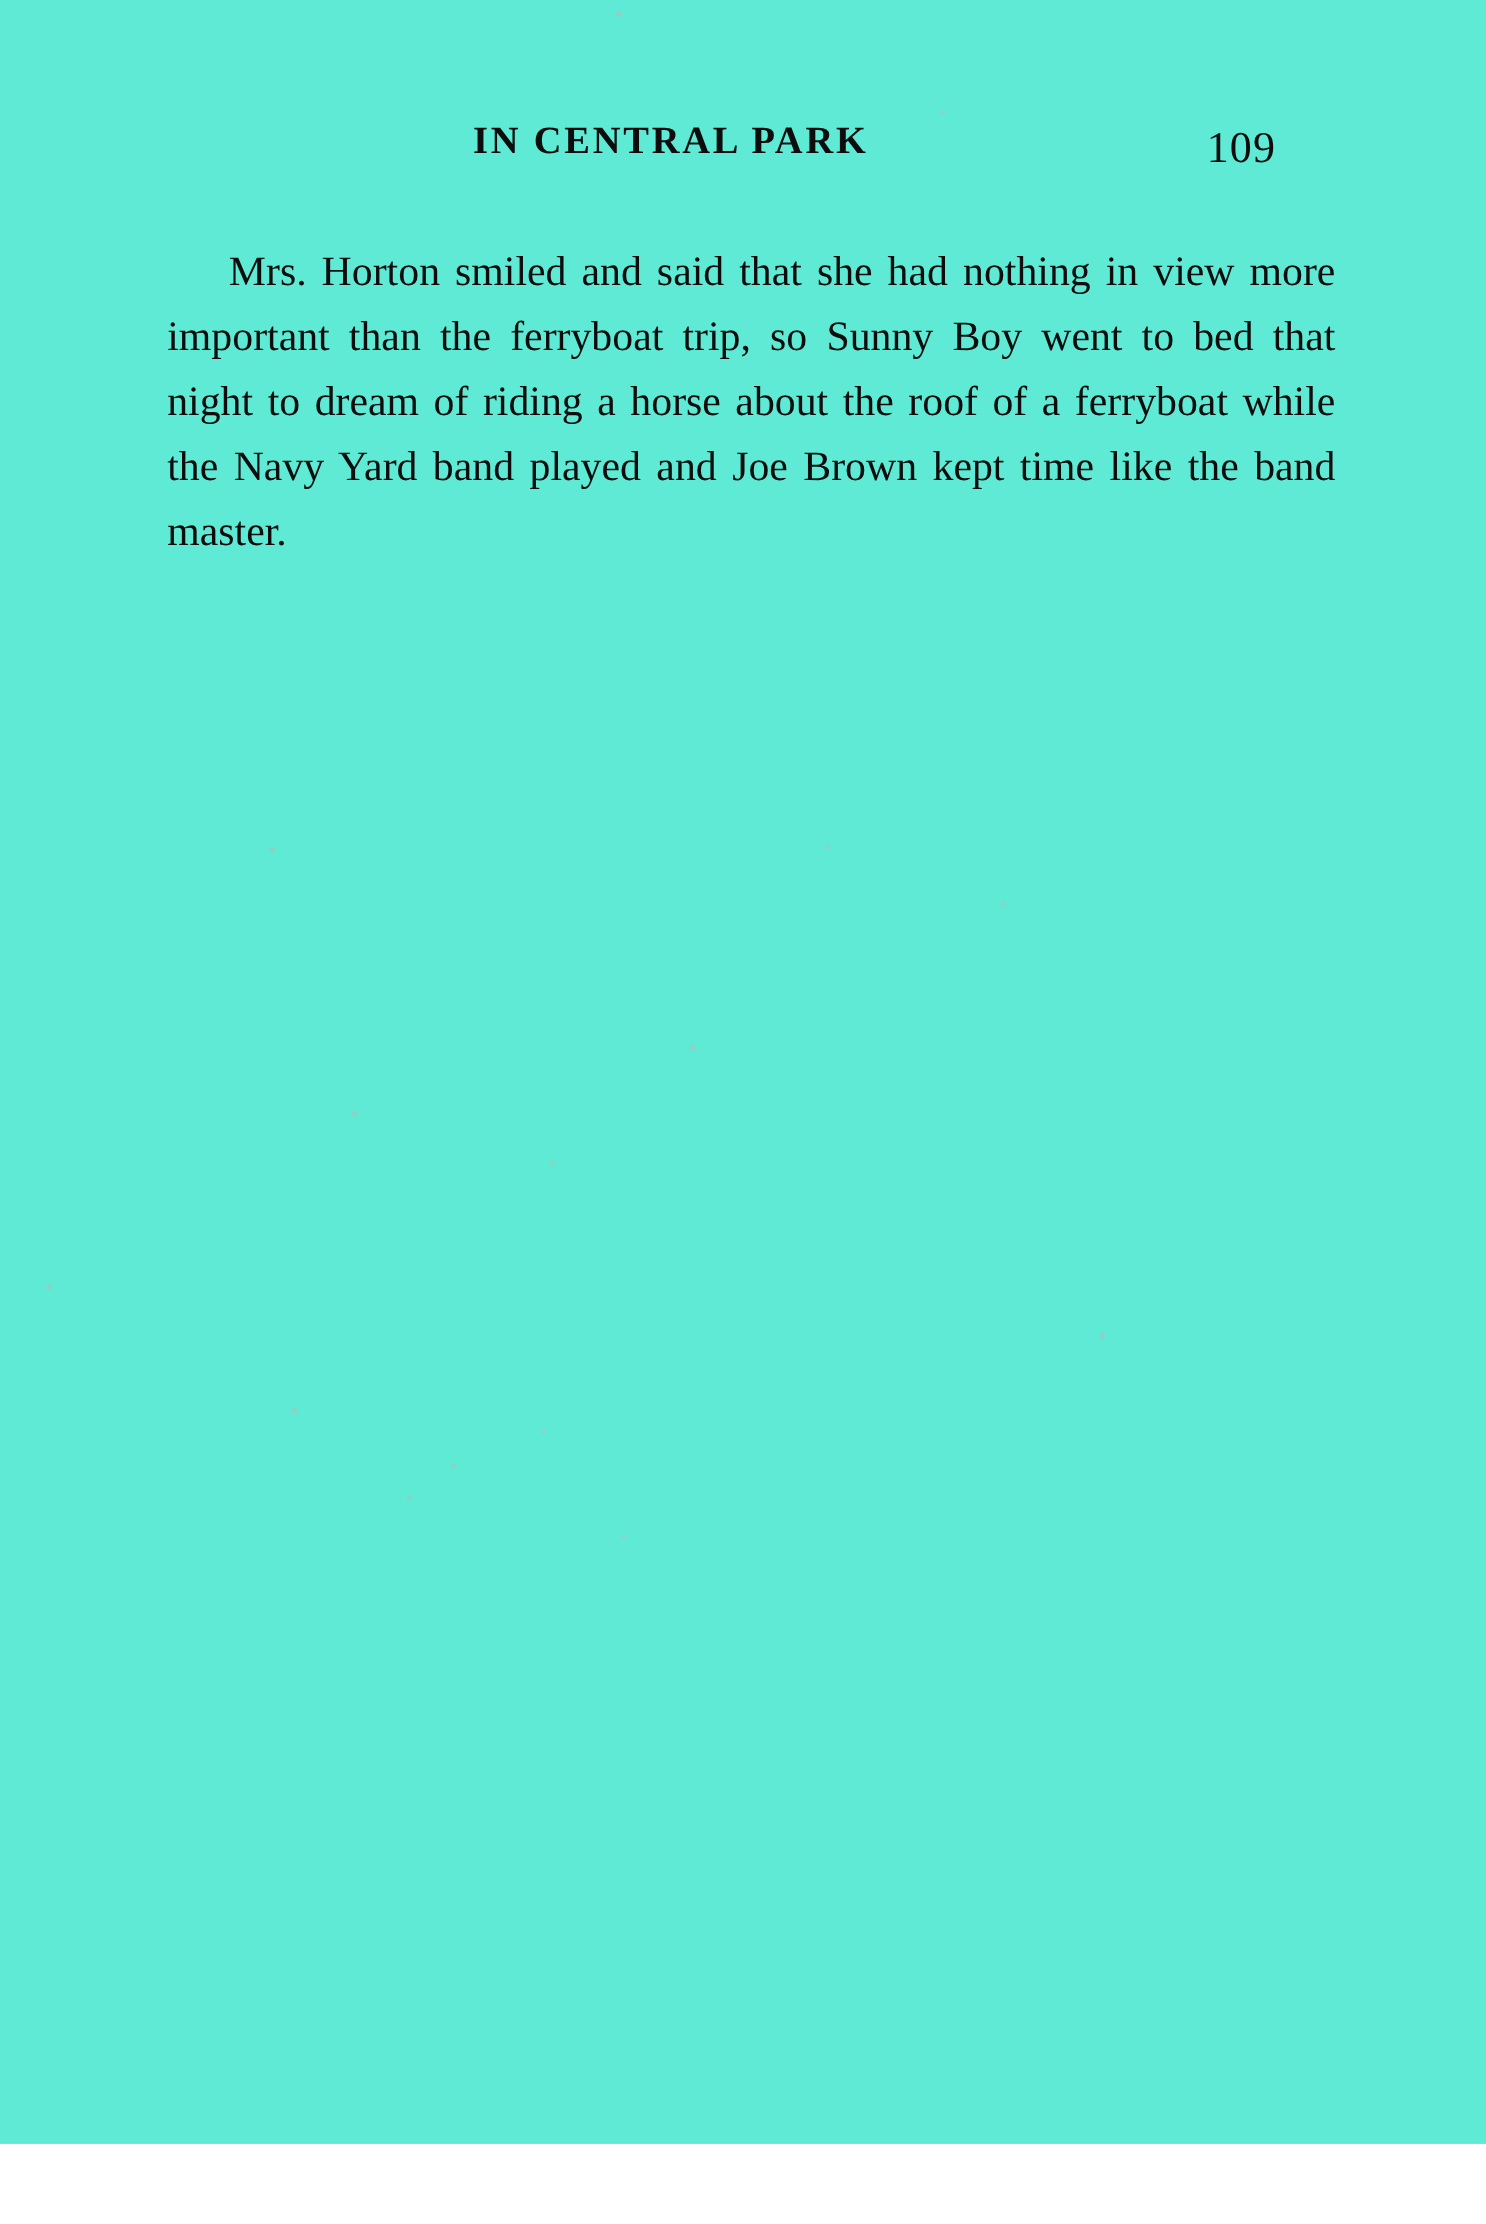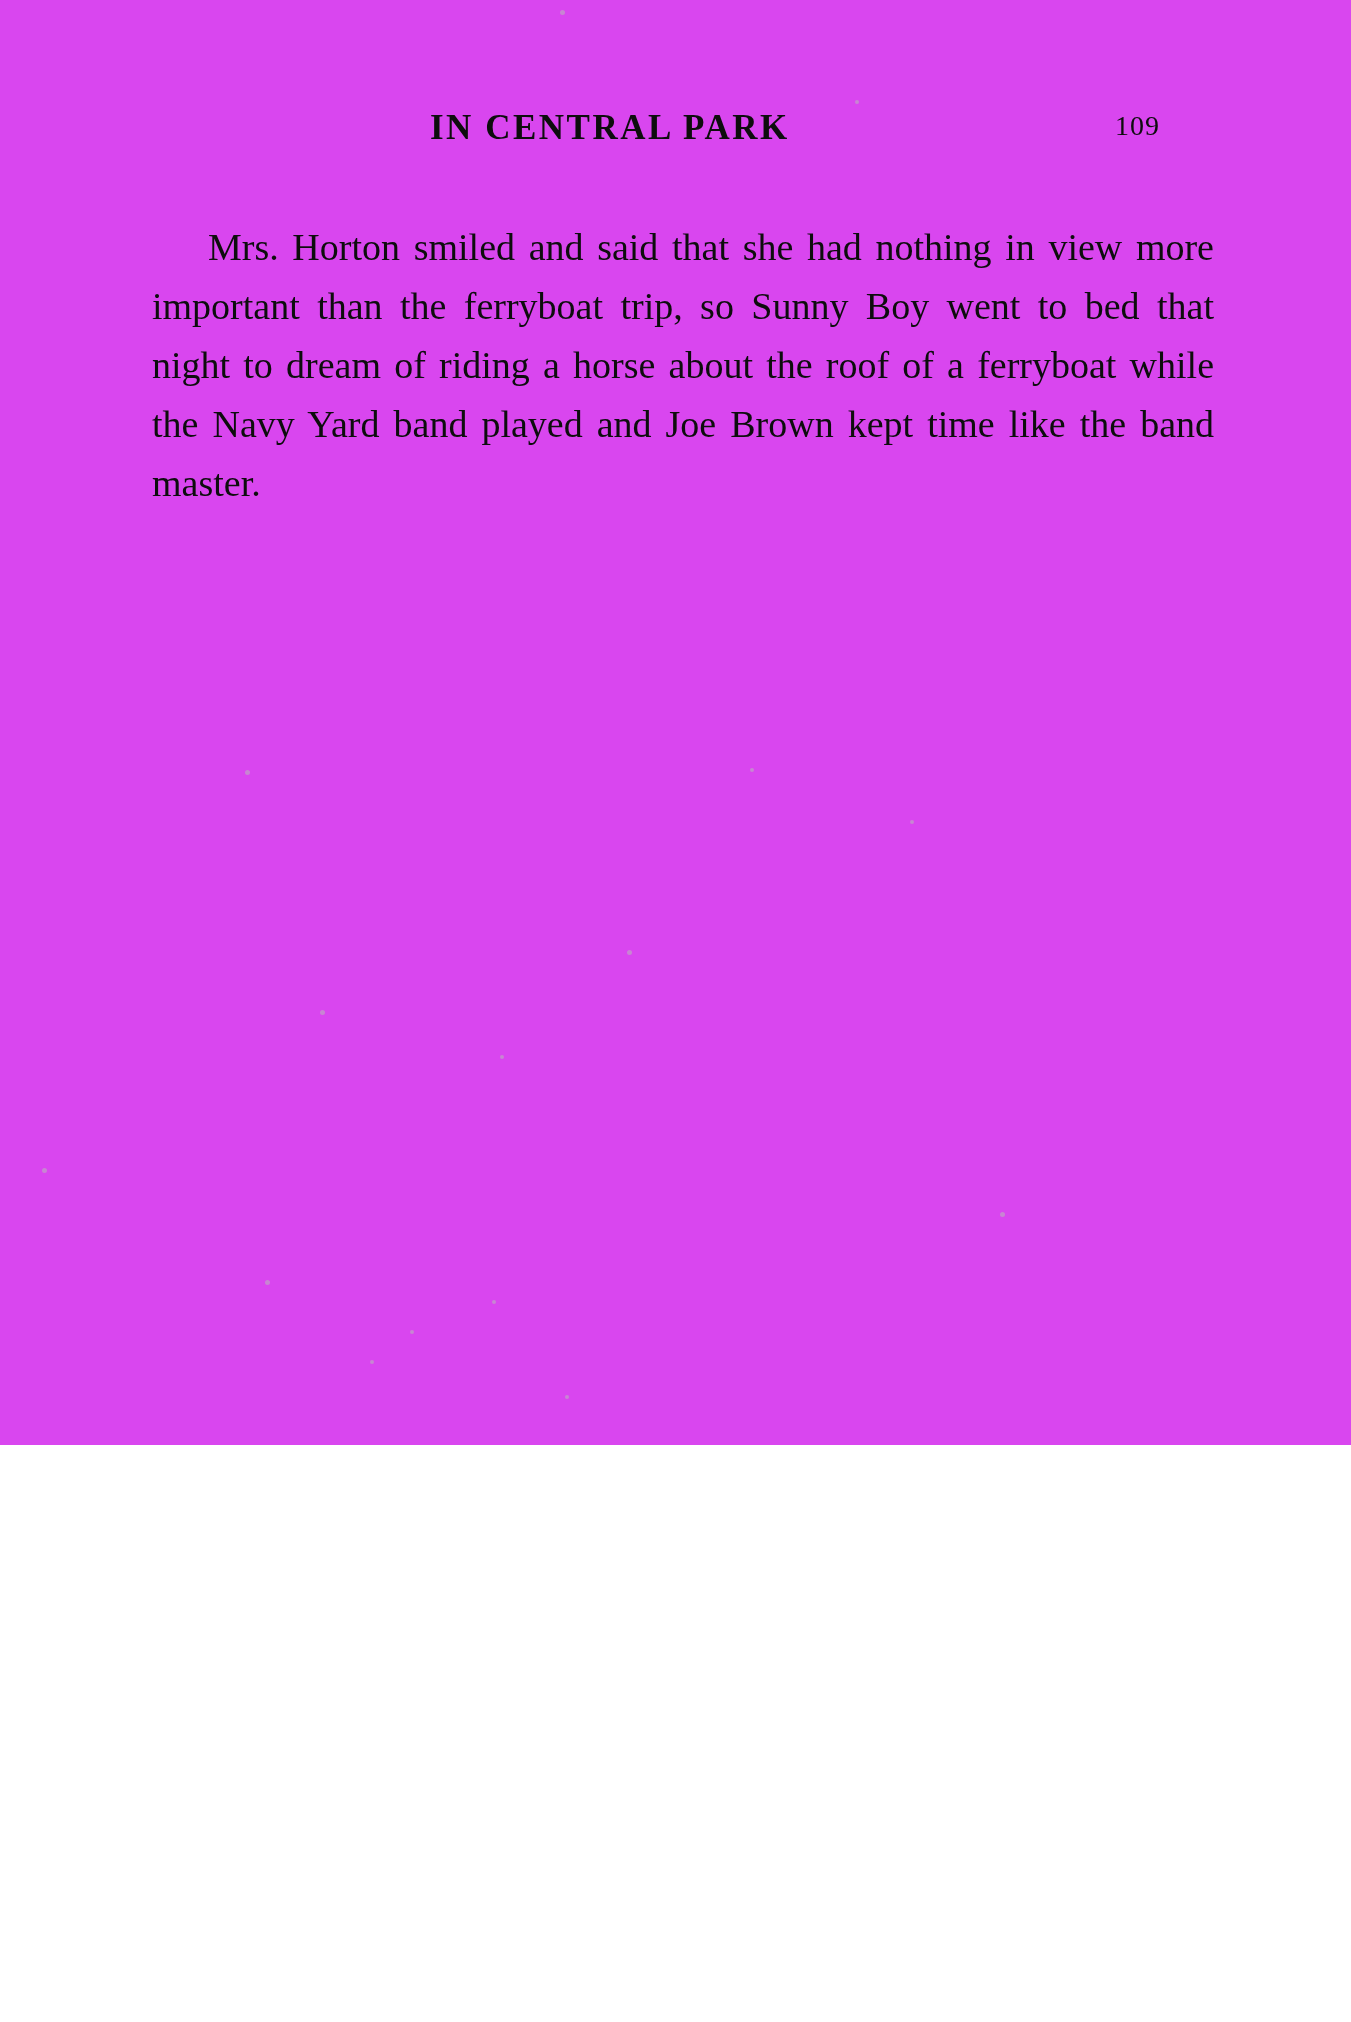--- a/index.html
+++ b/index.html
@@ -14,22 +14,22 @@
     font-family: "Liberation Serif", serif;
     color: #0d0d0d;
     overflow: hidden;
   }
 
   .page {
     position: absolute;
     top: 0;
     left: 0;
     width: 1351px;
-    height: 1445px;
-    background: #d946ef;
+    height: 1949px;
+    background: #5eead4;
   }
 
   
   .running-head {
     position: absolute;
     top: 108px;
     left: 150px;
     width: 1070px;
     height: 50px;
   }
@@ -40,21 +40,21 @@
     font-size: 35px;
     letter-spacing: 2.5px;
     font-weight: 600;
     font-family: "Liberation Serif", serif;
     white-space: nowrap;
   }
   .head-folio {
     position: absolute;
     right: 60px;
     top: 2px;
-    font-size: 28px;
+    font-size: 40px;
     letter-spacing: 1px;
     font-weight: 500;
     font-family: "Liberation Serif", serif;
   }
 
   
   .textblock {
     position: absolute;
     top: 218px;
     left: 152px;

